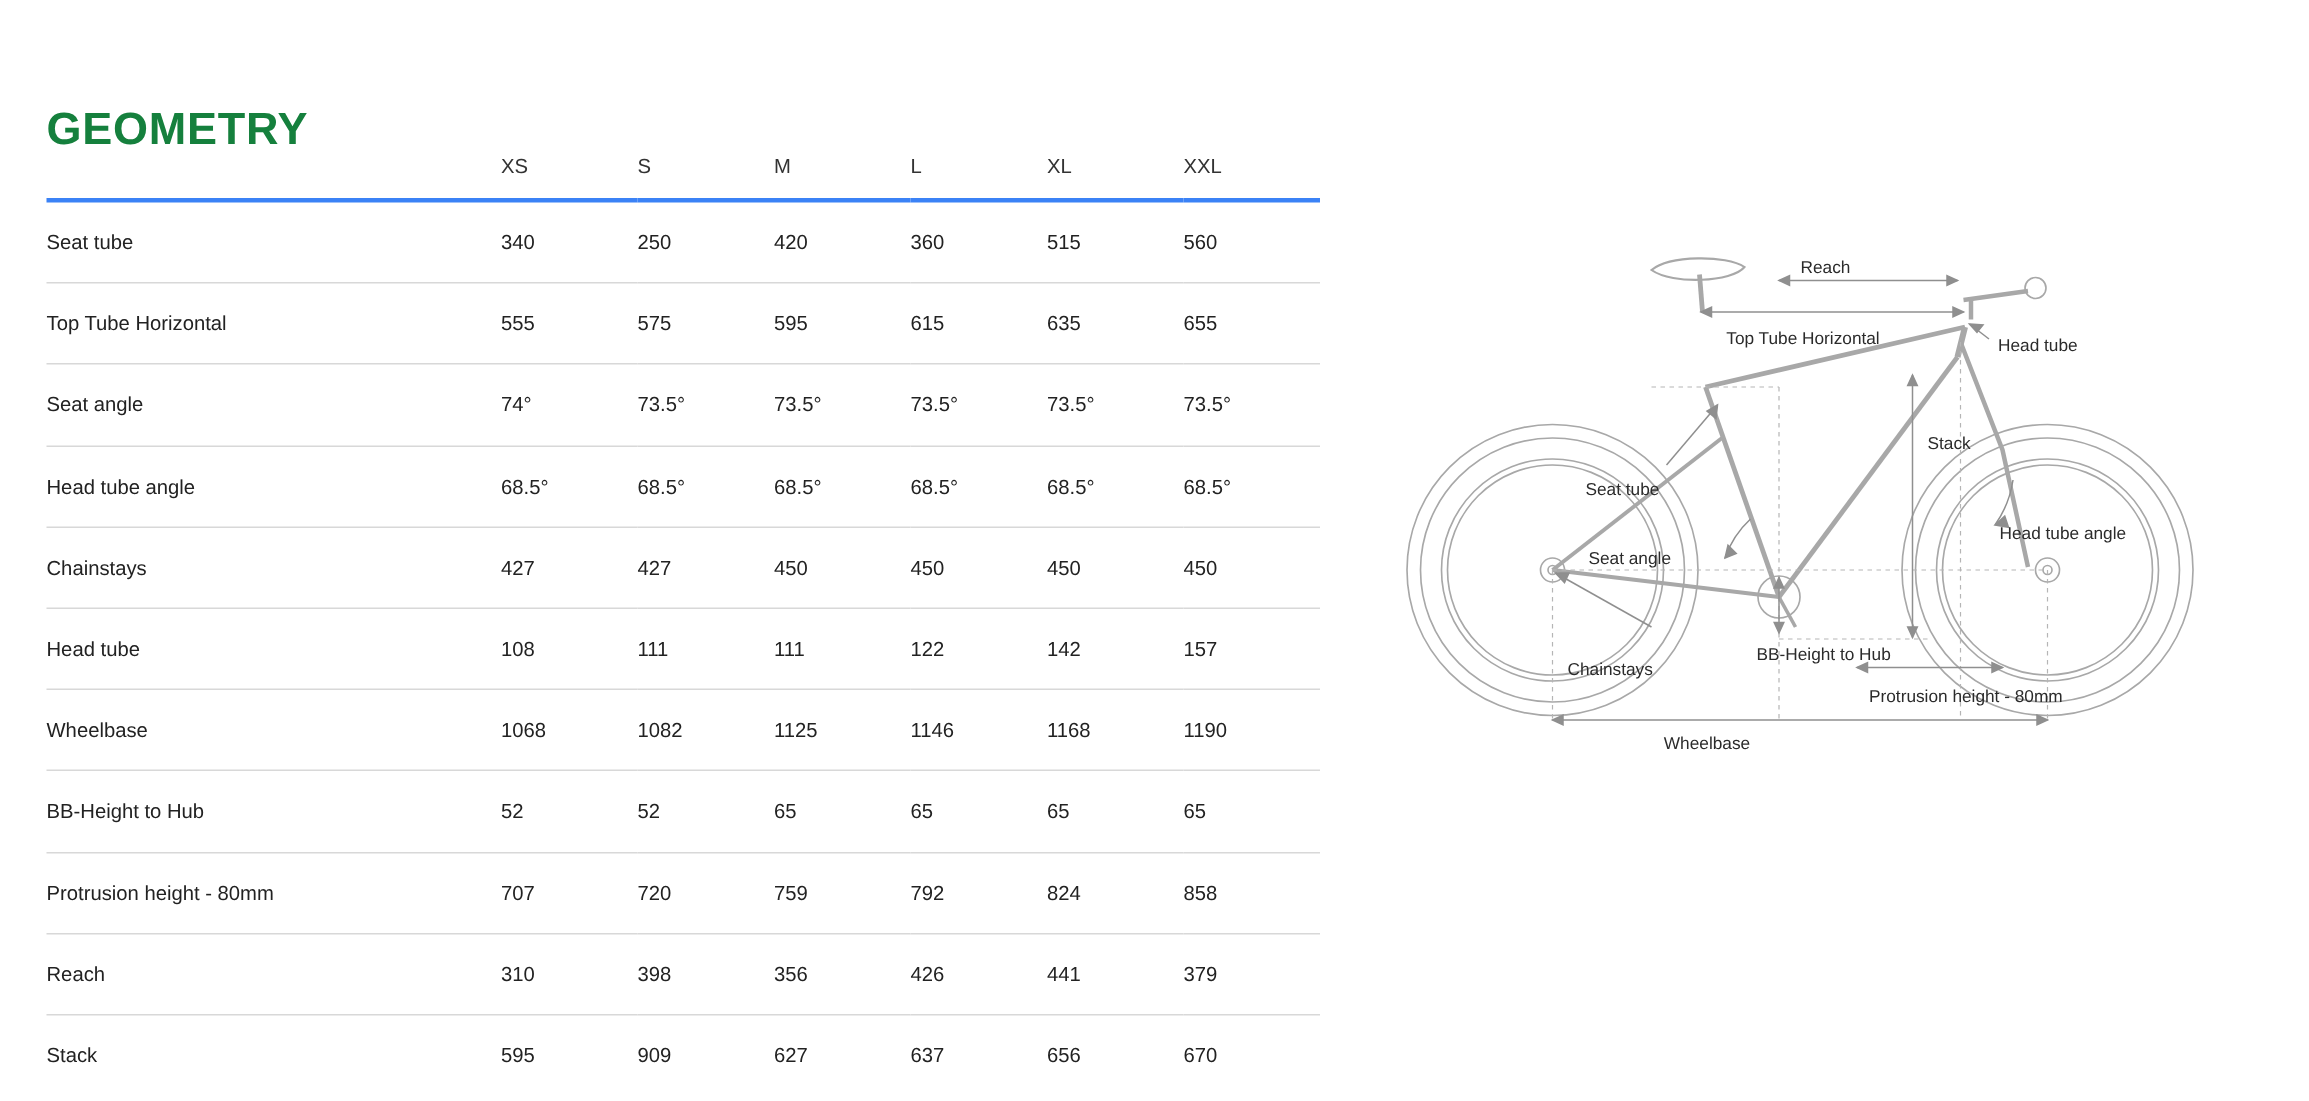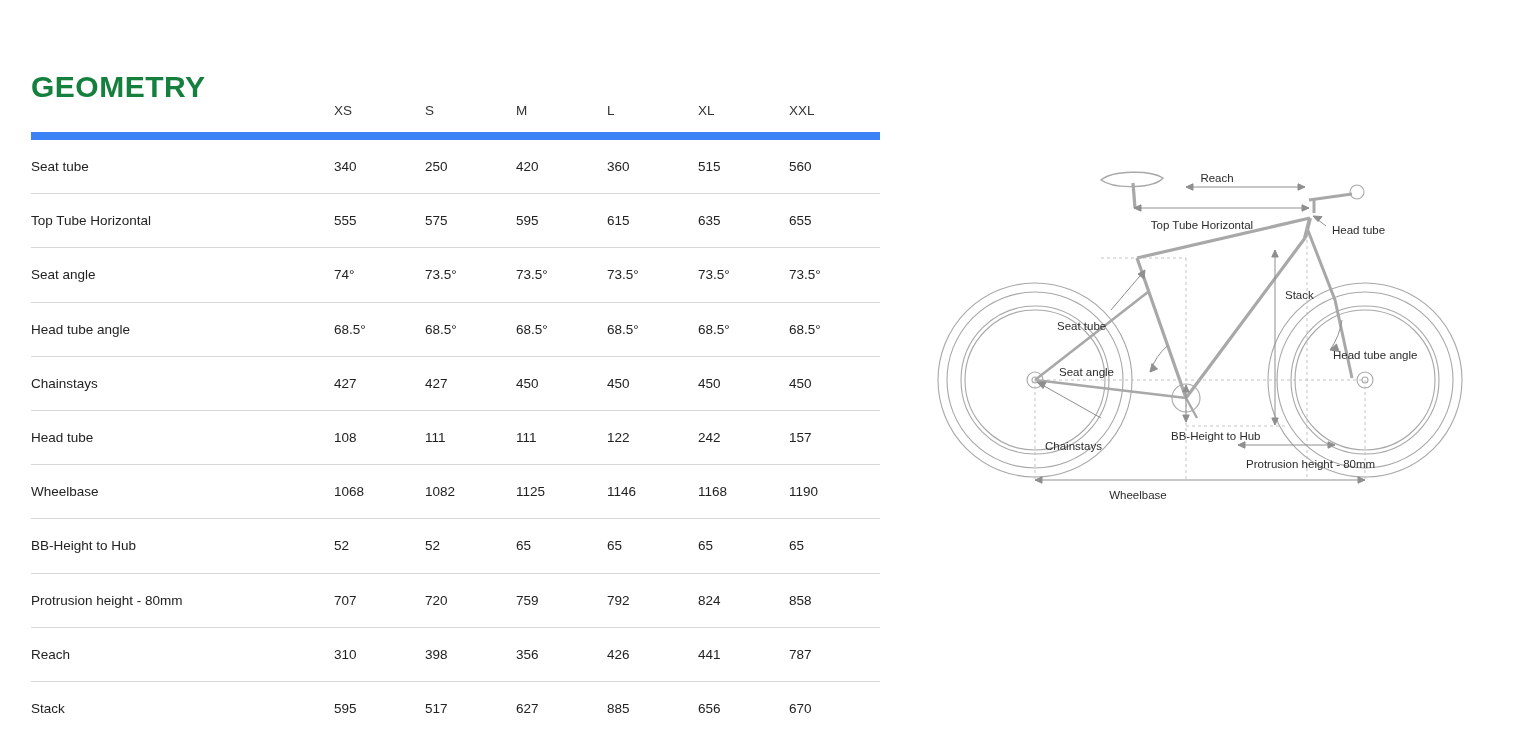--- a/index.html
+++ b/index.html
@@ -51,21 +51,21 @@
     font-size: 13.5px;
     font-weight: normal;
     color: #222222;
     padding: 0;
     vertical-align: middle;
   }
   table.geo thead th {
     height: 44px;
     color: #333333;
     font-weight: normal;
-    border-bottom: 8px solid #3b82f6;
+    border-bottom: 3px solid #3b82f6;
   }
   table.geo tbody td {
     height: 53.2px;
     border-bottom: 1px solid #d8d8d8;
   }
   table.geo tbody tr:last-child td {
     border-bottom: none;
   }
   .col-label { width: 303px; }
   .col-size  { width: 91px; }
@@ -172,21 +172,21 @@
           <td class="val">450</td>
           <td class="val">450</td>
           <td class="val">450</td>
         </tr>
         <tr>
           <td class="row-label">Head tube</td>
           <td class="val">108</td>
           <td class="val">111</td>
           <td class="val">111</td>
           <td class="val">122</td>
-          <td class="val">242</td>
+          <td class="val">142</td>
           <td class="val">157</td>
         </tr>
         <tr>
           <td class="row-label">Wheelbase</td>
           <td class="val">1068</td>
           <td class="val">1082</td>
           <td class="val">1125</td>
           <td class="val">1146</td>
           <td class="val">1168</td>
           <td class="val">1190</td>
@@ -209,28 +209,28 @@
           <td class="val">824</td>
           <td class="val">858</td>
         </tr>
         <tr>
           <td class="row-label">Reach</td>
           <td class="val">310</td>
           <td class="val">398</td>
           <td class="val">356</td>
           <td class="val">426</td>
           <td class="val">441</td>
-          <td class="val">787</td>
+          <td class="val">379</td>
         </tr>
         <tr>
           <td class="row-label">Stack</td>
           <td class="val">595</td>
-          <td class="val">517</td>
+          <td class="val">909</td>
           <td class="val">627</td>
-          <td class="val">885</td>
+          <td class="val">637</td>
           <td class="val">656</td>
           <td class="val">670</td>
         </tr>
       </tbody>
     </table>
   </div>
 
   <div class="diagram">
     <svg width="620" height="400" viewBox="0 0 620 400" xmlns="http://www.w3.org/2000/svg">
       <g fill="none" stroke="#a8a8a8" stroke-width="1.1">

